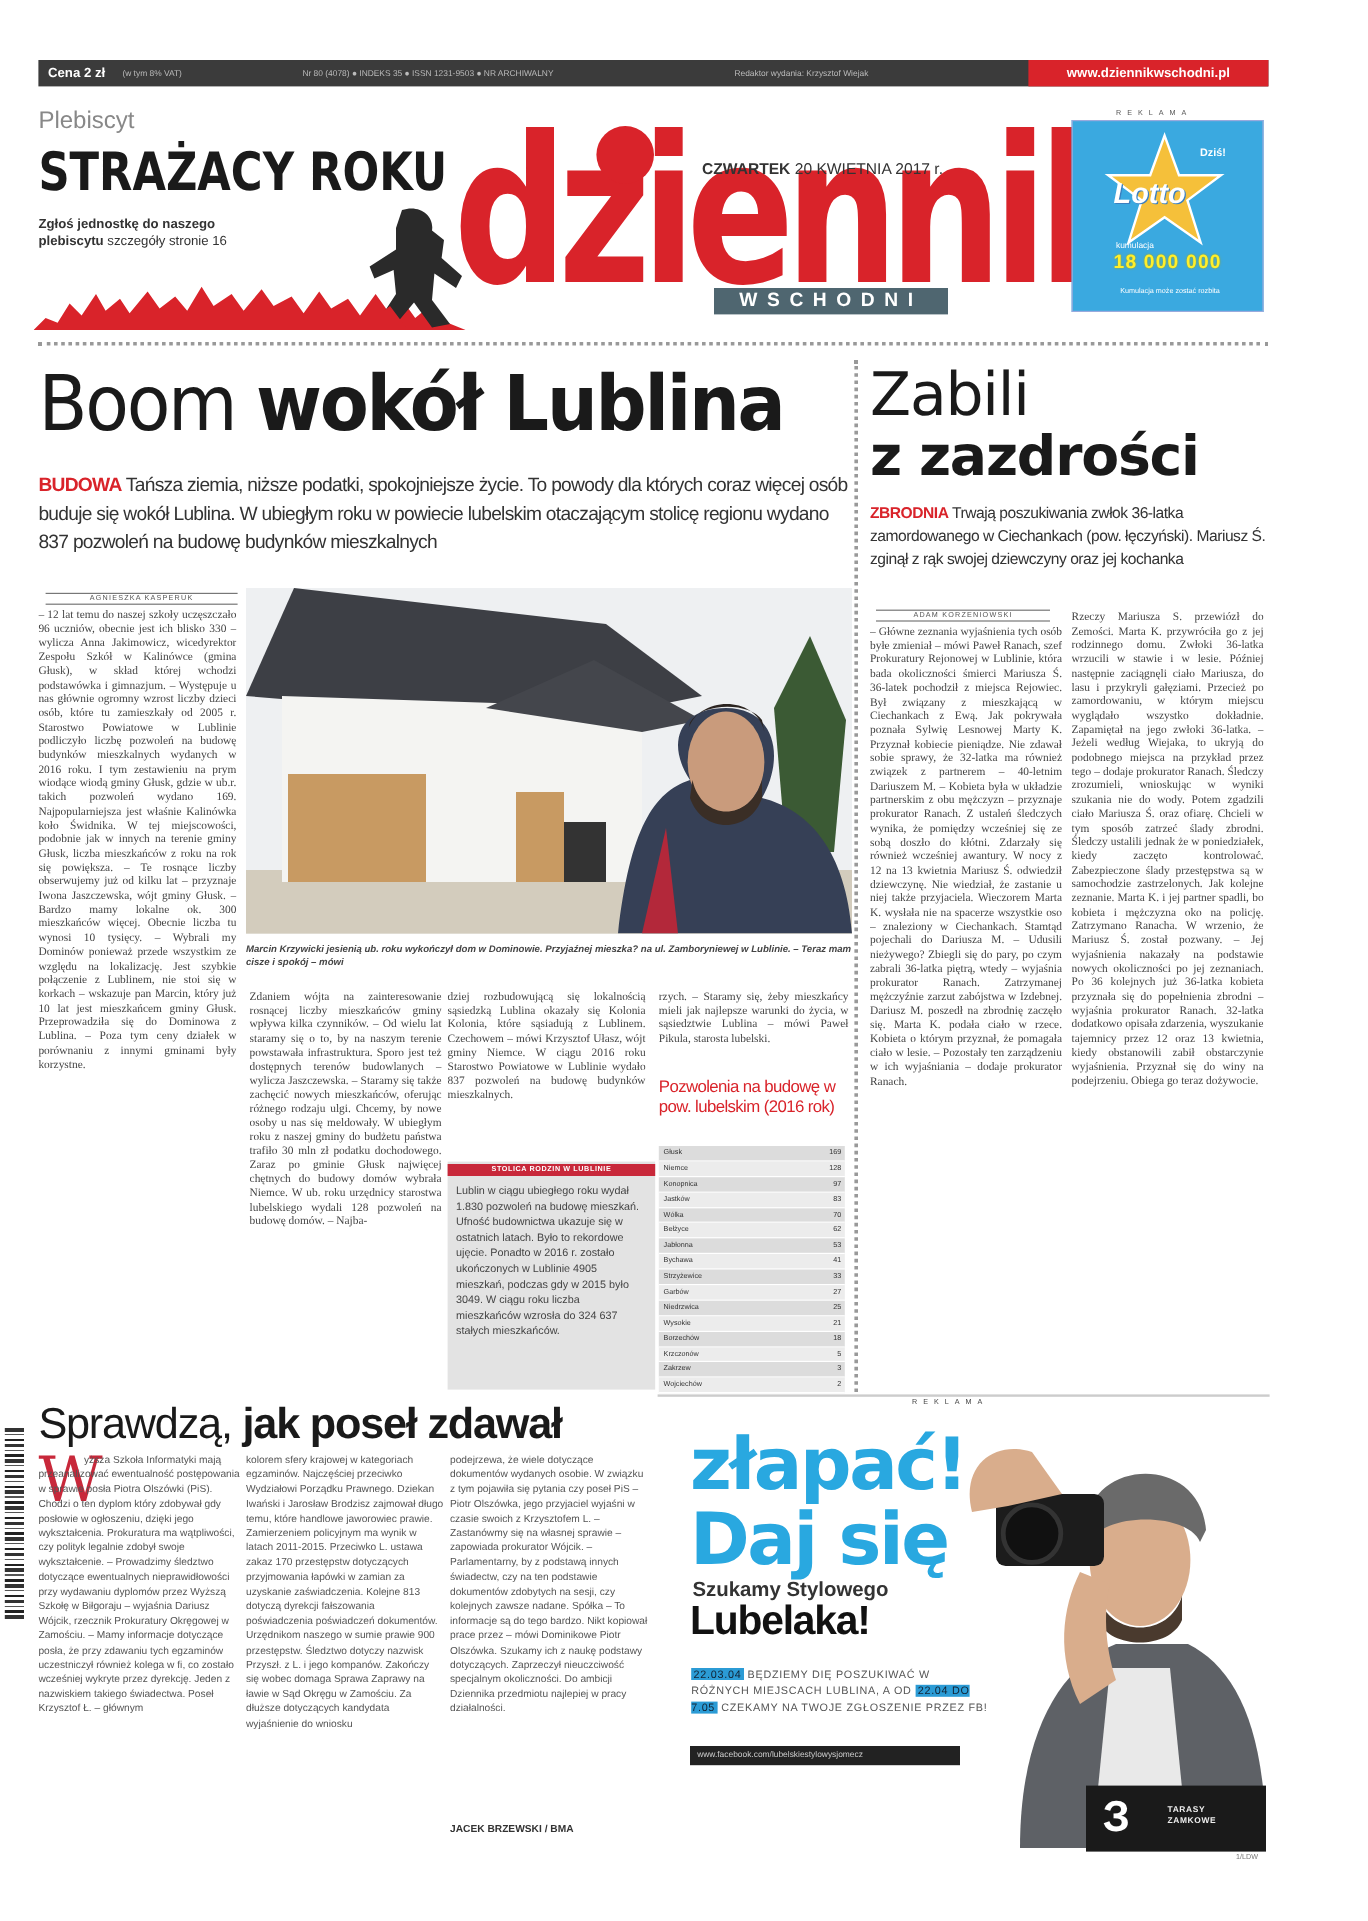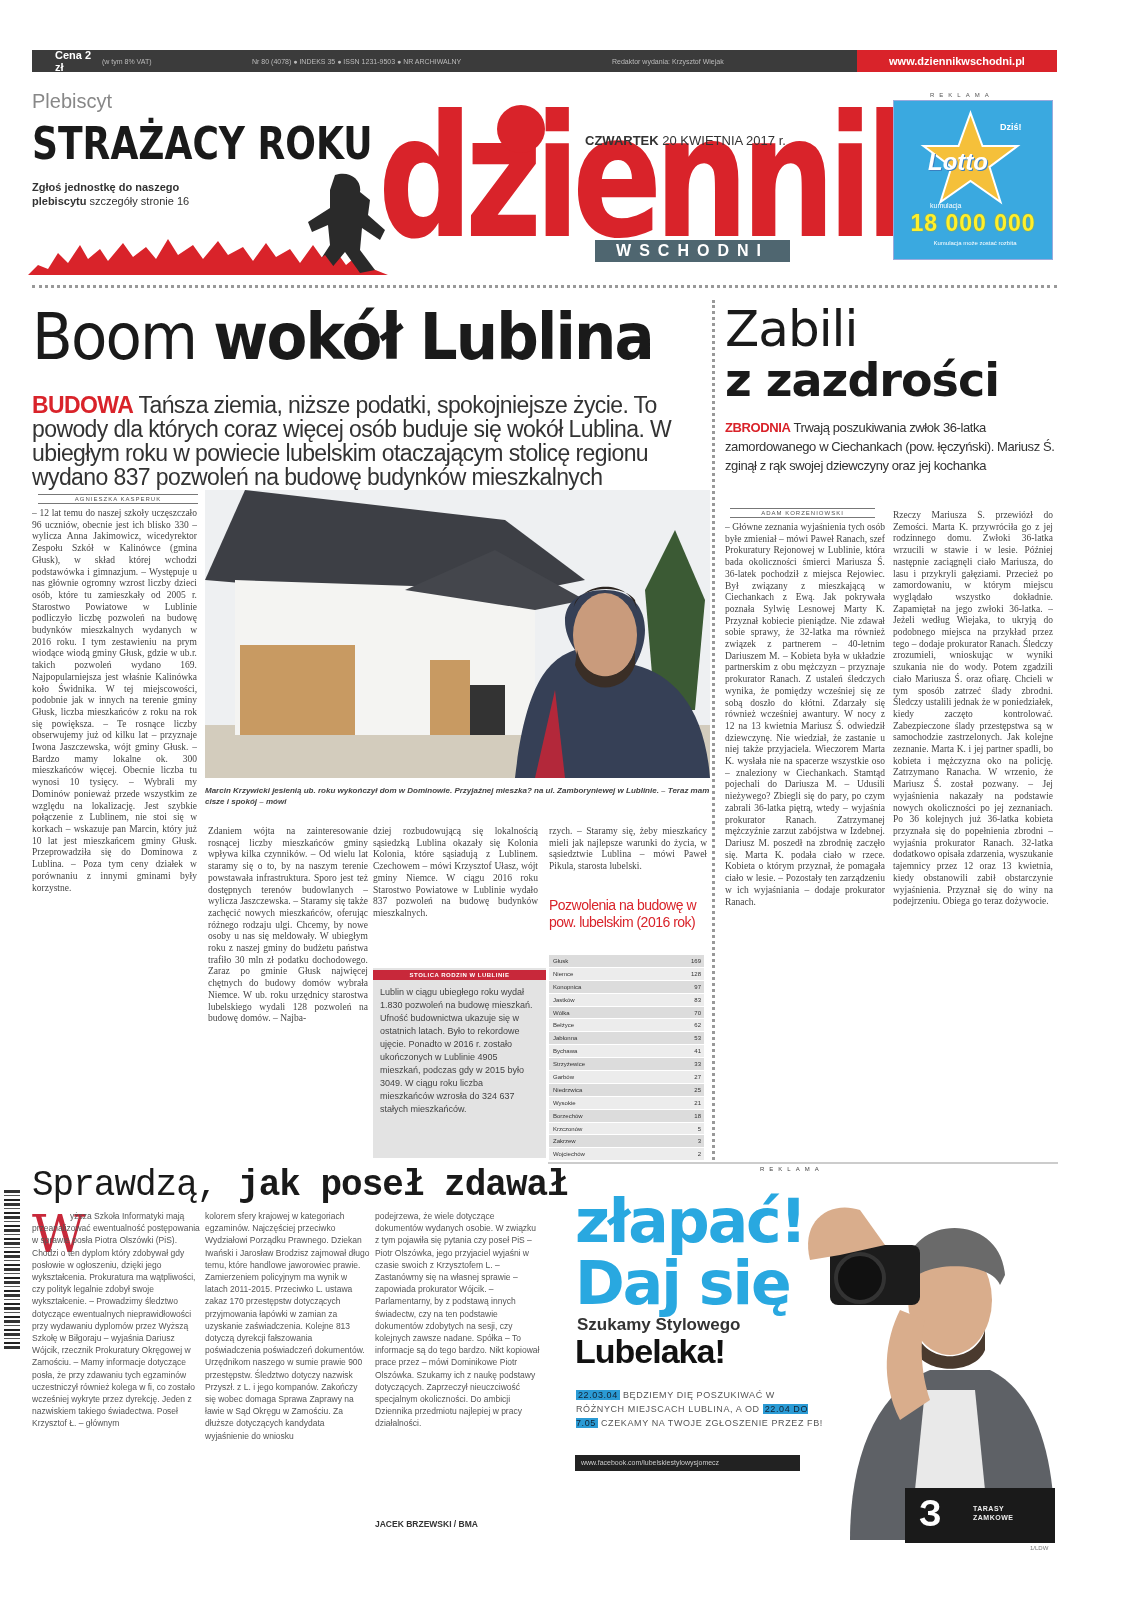--- a/index.html
+++ b/index.html
@@ -2,21 +2,21 @@
 <html><head>
 <meta charset="utf-8">
 <style>
   * { box-sizing: border-box; margin: 0; padding: 0; }
   html, body { width: 1140px; height: 1601px; background: #ffffff; overflow: hidden; }
   body { font-family: "Liberation Sans", sans-serif; color: #1a1a1a; position: relative; }
   .abs { position: absolute; }
 
   
   .topbar { left: 32px; top: 50px; width: 1025px; height: 22px; background: #3b3b3b; display: flex; align-items: center; color: #ddd; font-size: 8px; }
-  .topbar .price { font-weight: bold; color: #fff; font-size: 11px; padding-left: 23px; width: 70px; }
+  .topbar .price { font-weight: bold; color: #fff; font-size: 11px; padding-left: 8px; width: 70px; }
   .topbar .price-note { width: 150px; font-size: 7px; color: #bbb; }
   .topbar .issn { width: 360px; font-size: 7px; color: #bbb; }
   .topbar .editor { width: 240px; font-size: 7px; color: #bbb; }
   .topbar .url { margin-left: auto; background: #d9232a; color: #fff; height: 22px; width: 200px; display: flex; align-items: center; justify-content: center; font-size: 11px; font-weight: bold; }
 
   
   .pleb-small { left: 32px; top: 90px; font-size: 20px; color: #888; }
   .pleb-title { left: 32px; top: 118px; font-size: 44px; font-weight: bold; color: #1a1a1a; letter-spacing: 0px; font-family: "DejaVu Sans", sans-serif; transform: scaleX(0.82); transform-origin: left; }
   .pleb-text { left: 32px; top: 180px; font-size: 11px; color: #333; width: 200px; line-height: 14px; font-weight: bold; }
   .flames { left: 28px; top: 225px; width: 360px; height: 50px; }
@@ -26,32 +26,32 @@
   .wschodni { left: 595px; top: 240px; width: 195px; height: 22px; background: #4f6670; color: #fff; font-weight: bold; font-size: 16px; letter-spacing: 8px; display: flex; align-items: center; justify-content: center; }
   .dateline { left: 585px; top: 133px; font-size: 13px; font-weight: bold; color: #333; }
   .dateline span { font-weight: normal; }
 
   
   .ad-label-top { left: 930px; top: 92px; font-size: 6px; letter-spacing: 5px; color: #555; }
   .lotto { left: 893px; top: 100px; width: 160px; height: 160px; background: #3aa9e0; border: 1px solid #9ad; }
   .lotto-star { left: 918px; top: 110px; width: 105px; height: 100px; }
   .lotto-word { left: 928px; top: 148px; font-size: 24px; font-weight: bold; color: #fff; font-style: italic; text-shadow: 1px 1px 0 #3a7fc0; }
   .lotto-dzis { left: 1000px; top: 122px; font-size: 9px; color: #fff; font-weight: bold; }
-  .lotto-pool { left: 893px; top: 210px; width: 160px; text-align: center; font-size: 23px; font-weight: bold; color: #ffef2b; text-shadow: 0 0 2px #b2a800; letter-spacing: 1px; }
+  .lotto-pool { left: 893px; top: 210px; width: 160px; text-align: center; font-size: 16px; font-weight: bold; color: #ffef2b; text-shadow: 0 0 2px #b2a800; letter-spacing: 1px; }
   .lotto-sub { left: 900px; top: 240px; width: 150px; font-size: 6px; color: #fff; text-align: center; }
   .lotto-mid { left: 930px; top: 202px; font-size: 7px; color: #fff; }
 
   .dotted-h { height: 0; border-top: 3px dotted #999; }
   .dotted-v { width: 0; border-left: 3px dotted #999; }
   .rule { height: 2px; background: #ccc; }
 
   
   .h-main { left: 32px; top: 300px; font-size: 64px; color: #1a1a1a; letter-spacing: -2px; white-space: nowrap; font-family: "DejaVu Sans", sans-serif; transform: scaleX(0.93); transform-origin: left; }
   .h-main b { font-weight: bold; }
-  .lead { left: 32px; top: 393px; width: 680px; font-size: 23px; line-height: 24px; color: #333; letter-spacing: -0.6px; }
+  .lead { left: 32px; top: 393px; width: 680px; font-size: 16px; line-height: 24px; color: #333; letter-spacing: -0.6px; }
   .kicker { color: #d9232a; font-weight: bold; }
 
   .byline { border-top: 1px solid #777; border-bottom: 1px solid #777; font-size: 6px; text-align: center; color: #555; height: 10px; line-height: 8px; letter-spacing: 1px; }
 
   .col-text { font-family: "Liberation Serif", serif; font-size: 9.5px; line-height: 11.7px; color: #444; text-align: justify; overflow: hidden; }
 
   
   .photo { left: 205px; top: 490px; width: 505px; height: 288px; background: linear-gradient(#f0f2f4, #e6e8ea 55%, #d8d2c4 80%, #cfc6b6); overflow: hidden; }
   .caption { left: 205px; top: 785px; width: 505px; font-size: 8px; font-style: italic; font-weight: bold; color: #444; line-height: 11px; }
 
@@ -68,21 +68,21 @@
   
   .tbl-title { left: 549px; top: 897px; width: 150px; font-size: 14px; line-height: 17px; color: #d9232a; letter-spacing: -0.5px; }
   .tbl { left: 549px; top: 955px; width: 155px; }
   .tbl-row { height: 12.9px; display: flex; align-items: center; font-size: 6px; color: #333; border-bottom: 1px solid #fff; }
   .tbl-row:nth-child(odd) { background: #dcdcdc; }
   .tbl-row:nth-child(even) { background: #ececec; }
   .tbl-row .name { flex: 1; padding-left: 4px; }
   .tbl-row .val { width: 20px; text-align: right; padding-right: 3px; }
 
   
-  .h-bottom { left: 32px; top: 1165px; font-size: 36px; color: #1a1a1a; font-family: Liberation Mono, monospace; letter-spacing: -1px; white-space: nowrap; }
+  .h-bottom { left: 32px; top: 1165px; font-size: 36px; color: #1a1a1a; font-family: Liberation Sans, sans-serif; letter-spacing: -1px; white-space: nowrap; }
   .h-bottom b { font-weight: bold; }
   .dropcap { left: 32px; top: 1208px; font-size: 52px; color: #c8283a; font-family: "DejaVu Serif", serif; line-height: 1; }
   .bot-text { font-family: "Liberation Sans", sans-serif; font-size: 8.5px; line-height: 12.2px; color: #555; overflow: hidden; }
 
   
   .ad2-label { left: 760px; top: 1166px; font-size: 6px; letter-spacing: 5px; color: #444; }
   .ad2-h1 { left: 575px; top: 1190px; font-size: 60px; font-weight: bold; color: #29a8e0; line-height: 62px; font-family: "DejaVu Sans", sans-serif; letter-spacing: -2px; }
   .ad2-sub1 { left: 577px; top: 1315px; font-size: 17px; font-weight: bold; color: #333; }
   .ad2-sub2 { left: 575px; top: 1332px; font-size: 34px; font-weight: bold; color: #111; letter-spacing: -1px; }
   .ad2-body { left: 576px; top: 1388px; width: 250px; font-size: 9px; line-height: 14px; color: #555; letter-spacing: 0.6px; }

